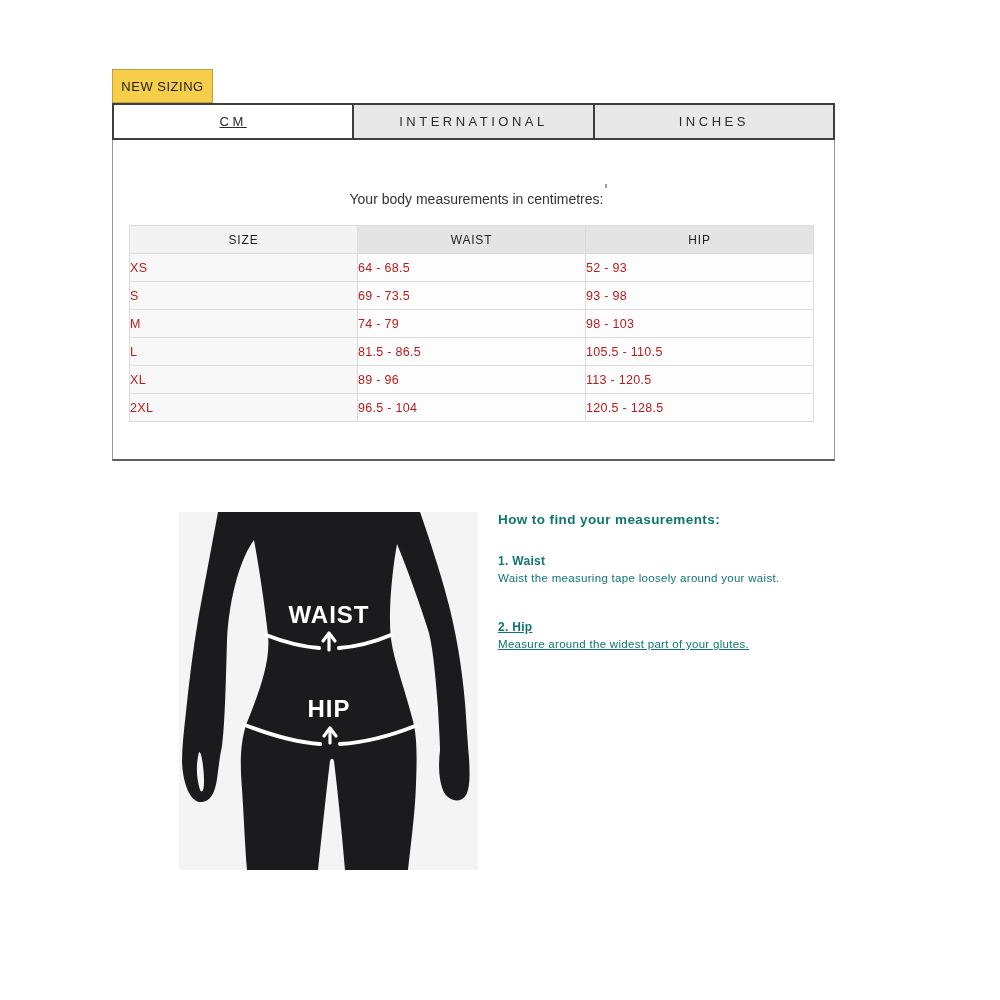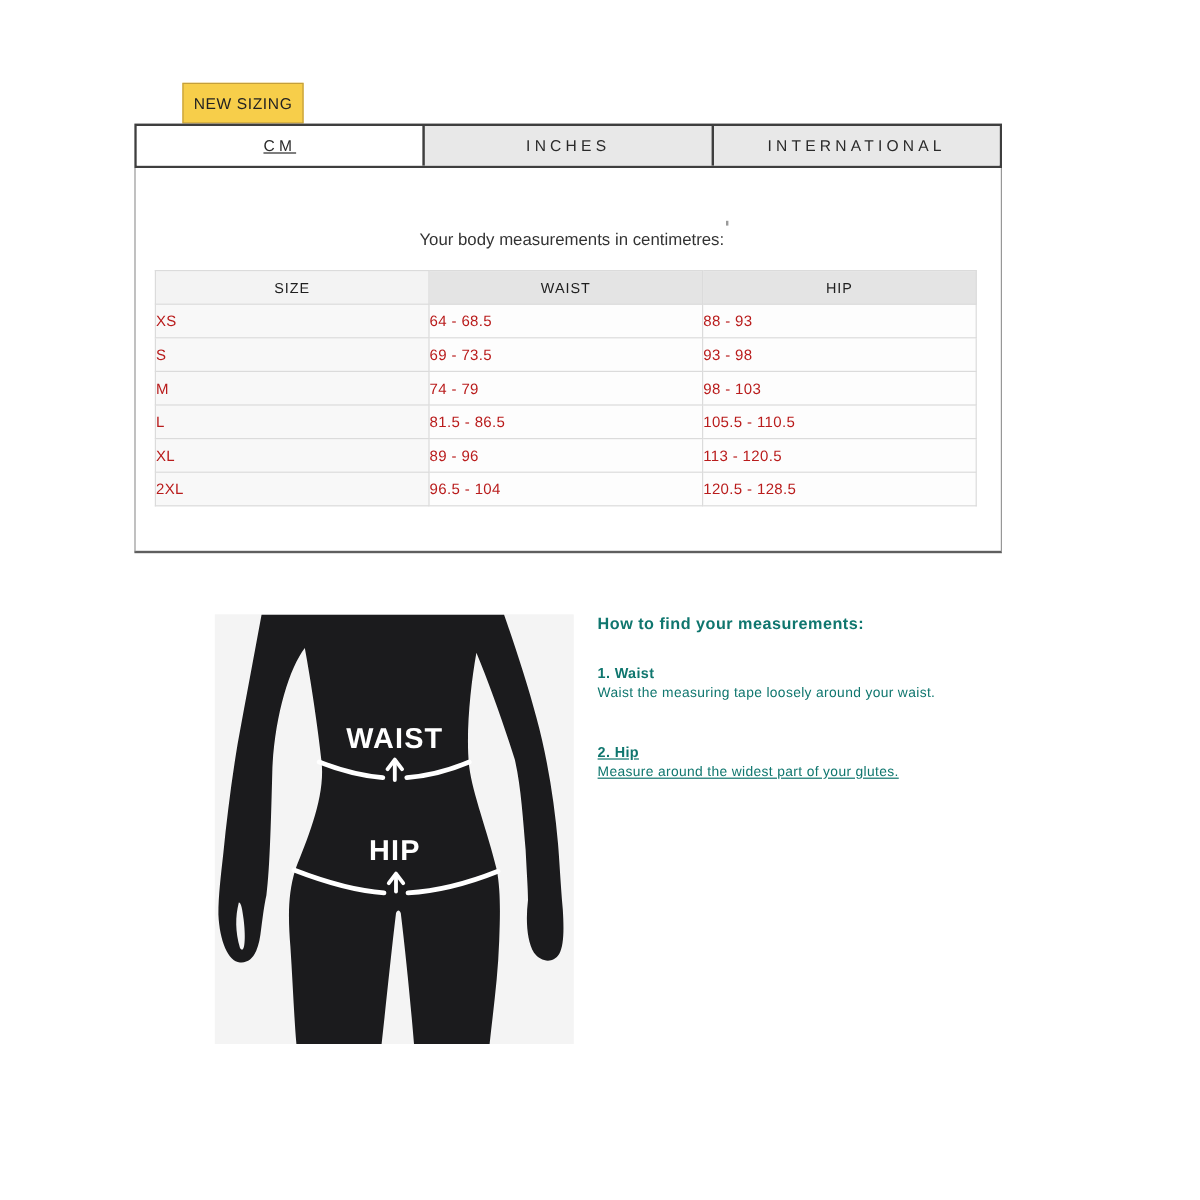--- a/index.html
+++ b/index.html
@@ -7,21 +7,21 @@
   .page {
     position:relative; width:1000px; height:1000px; background:#ffffff;
     font-family:"Liberation Sans", sans-serif; overflow:hidden;
   }
 
   
   .badge {
     position:absolute; left:112px; top:69px; width:101px; height:34px;
     background:#F7CE4A; border:1px solid #C49F3C;
     display:flex; align-items:center; justify-content:center;
-    font-size:13px; letter-spacing:.5px; color:#222; font-weight:400;margin-left:40px;
+    font-size:13px; letter-spacing:.5px; color:#222; font-weight:400;
   }
 
   
   .tabbar {
     position:absolute; left:112px; top:103px; width:723px; height:37px;
     display:flex; border:2px solid #3E3E3E; background:#E8E8E8;
   }
   .tab {
     flex:1; display:flex; align-items:center; justify-content:center;
     font-size:13px; letter-spacing:3.5px; color:#2A2A2A; background:#E8E8E8;
@@ -80,43 +80,43 @@
 
   <div class="badge">
     <span>NEW SIZING</span>
   </div>
 
   <div class="tabbar">
     <div class="tab active">
       <span>CM</span>
     </div>
     <div class="tab">
+      <span>INTERNATIONAL</span>
+    </div>
+    <div class="tab">
       <span>INCHES</span>
-    </div>
-    <div class="tab">
-      <span>INTERNATIONAL</span>
     </div>
   </div>
 
   <div class="panel">
     <div class="panel-title">Your body measurements in centimetres:</div>
     <div class="stray-mark"></div>
     <table class="size-table">
       <thead>
         <tr>
           <th>SIZE</th>
           <th>WAIST</th>
           <th>HIP</th>
         </tr>
       </thead>
       <tbody>
           <tr>
             <td>XS</td>
             <td>64 - 68.5</td>
-            <td>88 - 93</td>
+            <td>52 - 93</td>
           </tr>
           <tr>
             <td>S</td>
             <td>69 - 73.5</td>
             <td>93 - 98</td>
           </tr>
           <tr>
             <td>M</td>
             <td>74 - 79</td>
             <td>98 - 103</td>

